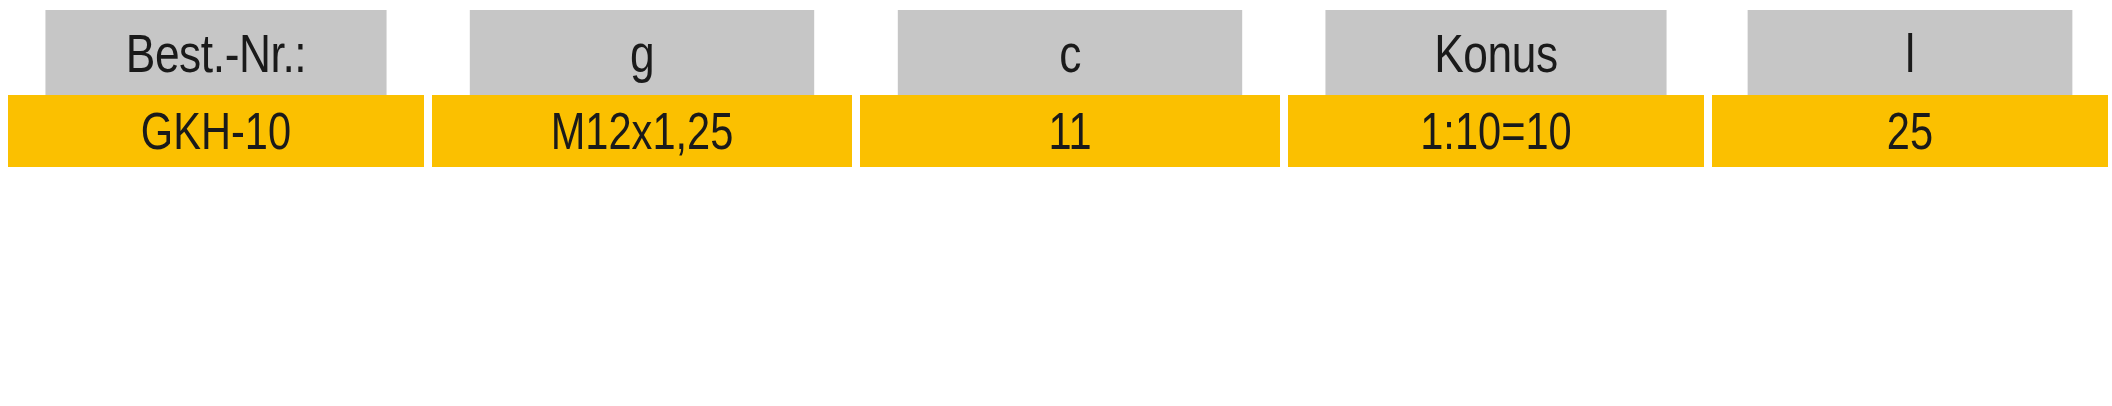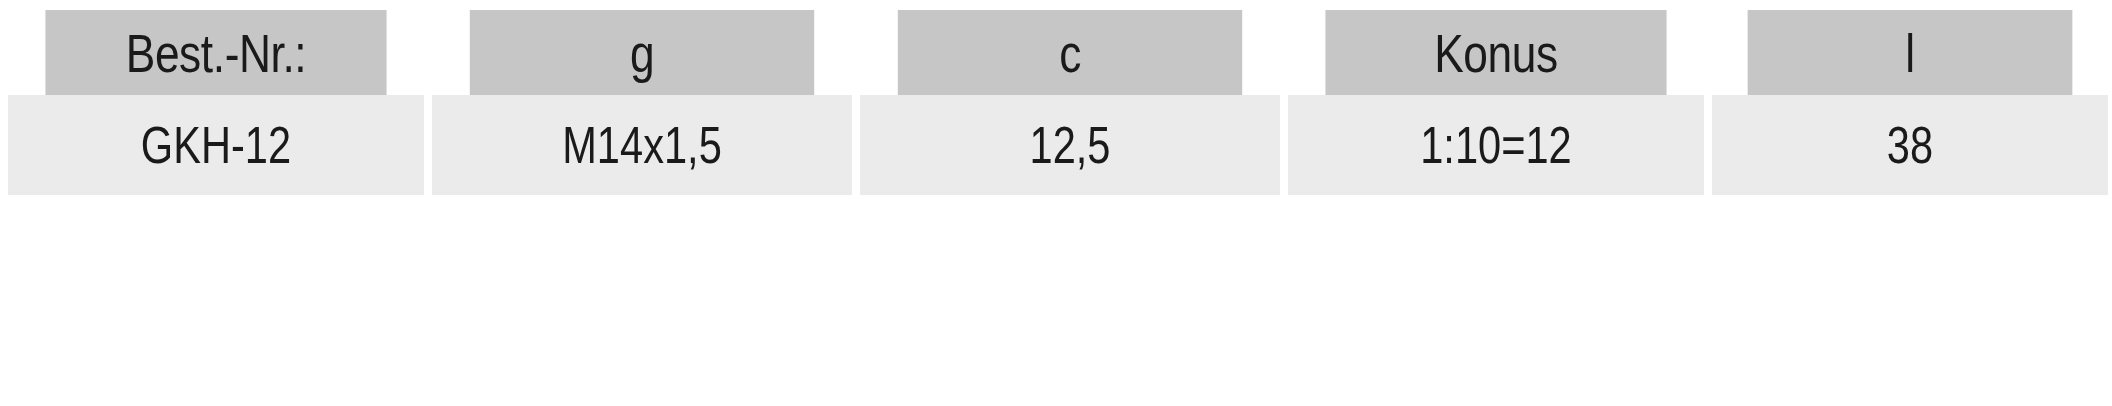--- a/index.html
+++ b/index.html
@@ -110,33 +110,33 @@
         <th>
           <span class="head-inner">Konus</span>
         </th>
         <th>
           <span class="head-inner">l</span>
         </th>
 
       </tr>
     </thead>
     <tbody>
-      <tr class="row-plain r2">
+      <tr class="row-accent r1">
         <td>
-          <span class="cell-inner">GKH-12</span>
+          <span class="cell-inner">GKH-10</span>
         </td>
         <td>
-          <span class="cell-inner">M14x1,5</span>
+          <span class="cell-inner">M12x1,25</span>
         </td>
         <td>
-          <span class="cell-inner">12,5</span>
+          <span class="cell-inner">11</span>
         </td>
         <td>
-          <span class="cell-inner">1:10=12</span>
+          <span class="cell-inner">1:10=10</span>
         </td>
         <td>
-          <span class="cell-inner">38</span>
+          <span class="cell-inner">25</span>
         </td>
 
       </tr>
     </tbody>
   </table>
 </div>
 
 </body></html>

